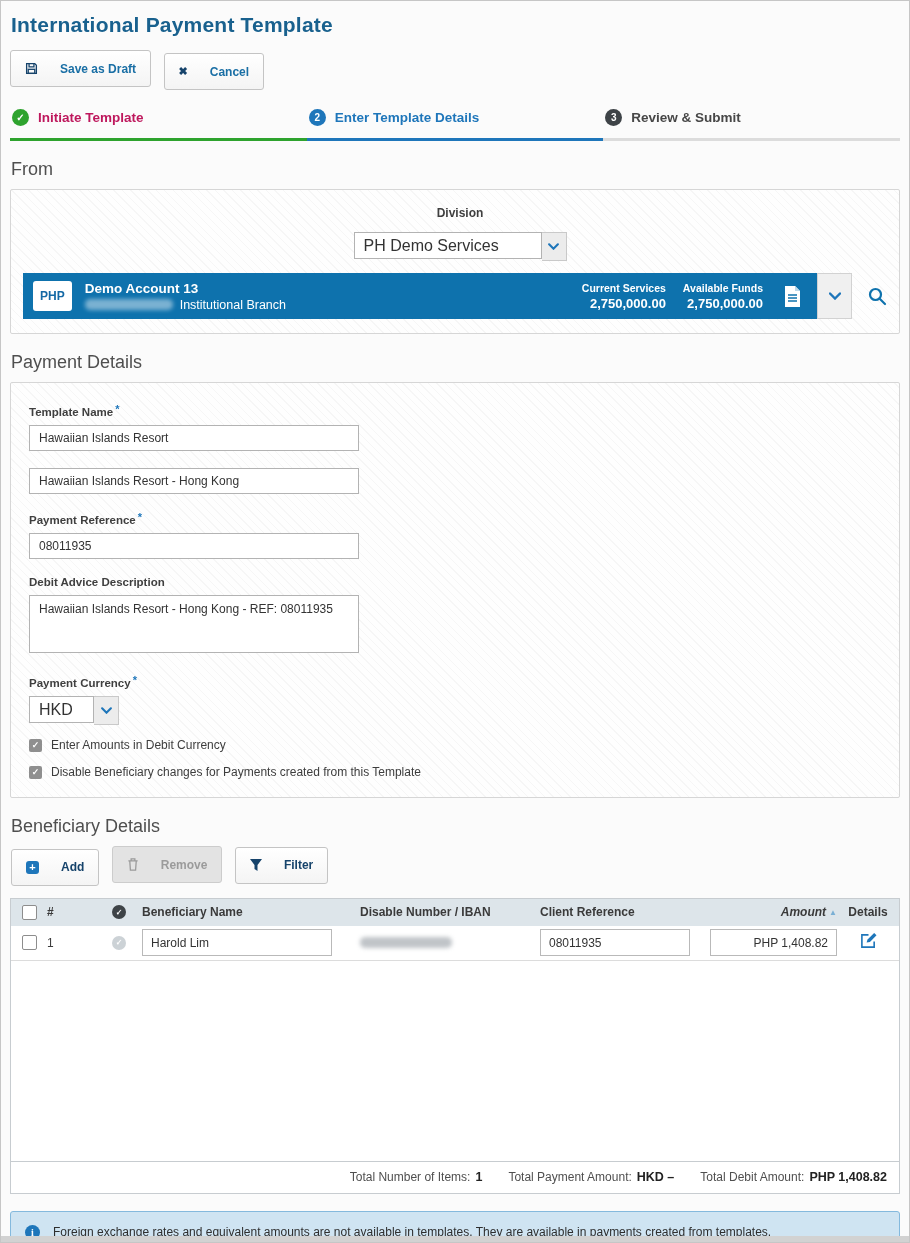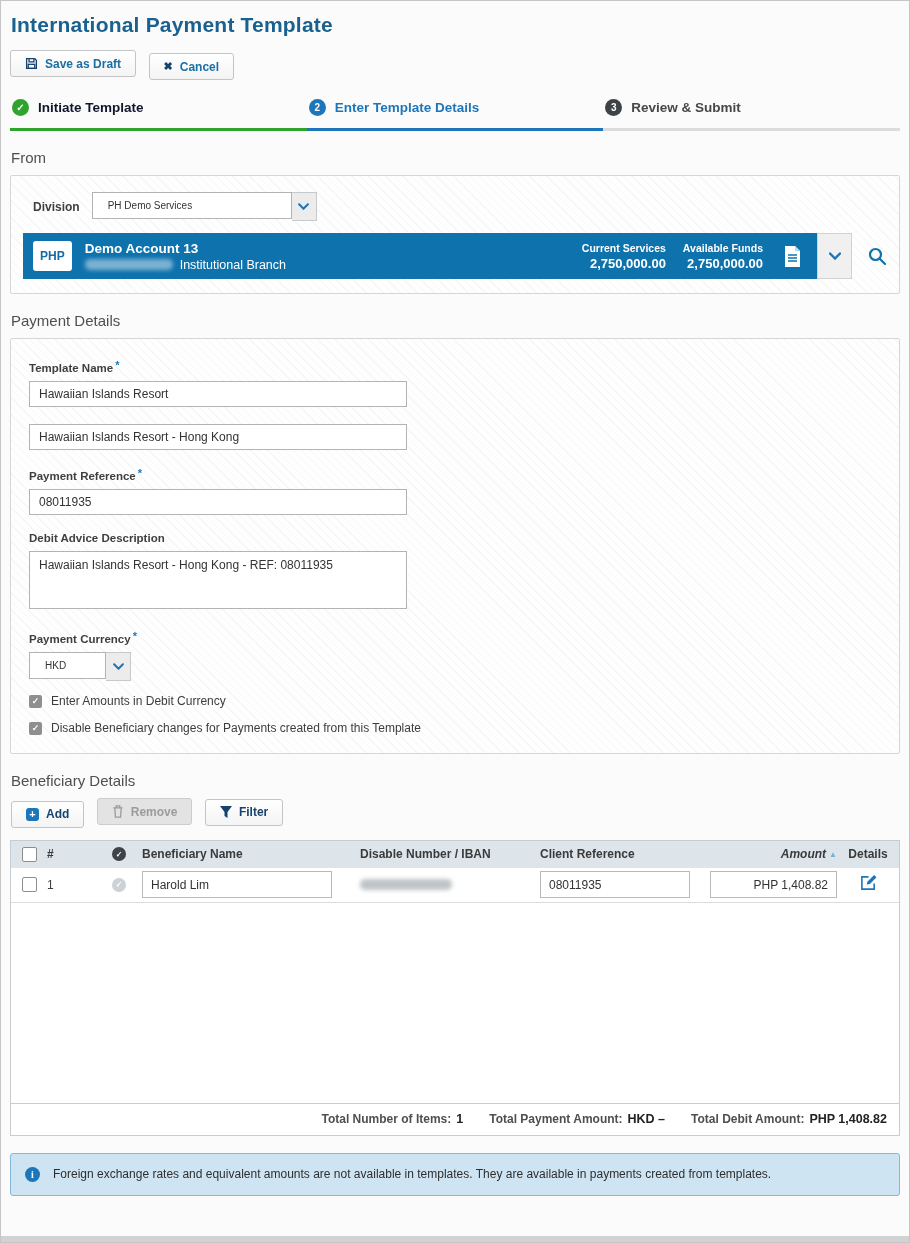--- a/index.html
+++ b/index.html
@@ -1,52 +1,52 @@
 <!DOCTYPE html>
 <html><head>
 <meta charset="utf-8">
 <style>
   html,body{margin:0;padding:0;background:#e9e9e9;font-family:"Liberation Sans",sans-serif;}
   .page{position:relative;width:908px;height:1241px;background:#fbfbfb;border:1px solid #c6c6c6;overflow:hidden;}
   .content{padding:6px 9px 0 9px;}
   h1{font-size:21px;font-weight:700;color:#19618e;margin:6px 0 13px 1px;letter-spacing:.2px;}
-  h2{font-size:15px;font-weight:400;color:#4f4f4f;margin:18px 0 9px 1px;}
-
-  
-  .btn{display:inline-flex;align-items:center;gap:7px;height:27px;padding:0 14px;background:linear-gradient(#ffffff,#f4f4f4);
+  h2{font-size:18px;font-weight:400;color:#4f4f4f;margin:18px 0 9px 1px;}
+
+  
+  .btn{display:inline-flex;align-items:center;gap:22px;height:37px;padding:0 14px;background:linear-gradient(#ffffff,#f4f4f4);
        border:1px solid #c4c4c4;border-radius:3px;font-family:inherit;font-size:12px;font-weight:700;color:#1a6fa5;cursor:pointer;margin-right:8px;}
   .btn .ic{display:inline-flex;align-items:center;justify-content:center;color:#16436b;font-size:11px;}
   .btn.disabled{background:#e3e3e3;color:#9b9b9b;border-color:#cccccc;}
   .btn.disabled .ic{color:#9b9b9b;}
 
   
   .steps{display:flex;margin-top:17px;}
   .step{flex:1;display:flex;align-items:center;gap:9px;padding:2px 0 12px 2px;cursor:default;}
   .step-badge{width:17px;height:17px;border-radius:50%;display:inline-flex;align-items:center;justify-content:center;
               color:#fff;font-size:10px;font-weight:700;flex:0 0 auto;}
   .badge-green{background:#2ea32e;}
   .badge-blue{background:#1e76ba;}
   .badge-dark{background:#3e4347;}
   .step-label{font-size:13.5px;font-weight:700;}
   .step.done{border-bottom:3px solid #2ea32e;}
-  .step.done .step-label{color:#0f172a;}
+  .step.done .step-label{color:#be185d;}
   .step.active{border-bottom:3px solid #1e76ba;}
   .step.active .step-label{color:#1e76ba;}
   .step.upcoming{border-bottom:3px solid #dcdcdc;}
   .step.upcoming .step-label{color:#474747;}
 
   
   .panel{border:1px solid #d6d6d6;border-radius:2px;background-color:#fefefe;
          background-image:repeating-linear-gradient(45deg,transparent,transparent 5px,rgba(110,110,110,.055) 5px,rgba(110,110,110,.055) 6px);}
   .from-panel{padding:13px 12px 14px 12px;}
 
-  .division-row{display:flex;align-items:center;gap:12px;margin:3px 0 12px 10px;}
+  .division-row{display:flex;align-items:center;gap:12px;margin:3px 0 12px 10px;flex-direction:column;}
   .f-label{font-size:12px;font-weight:700;color:#3f3f3f;}
   .select{display:inline-flex;}
-  .select-value{width:168px;height:25px;line-height:25px;padding:0 15px;background:#fff;border:1px solid #b3b3b3;font-size:10px;color:#333;}
+  .select-value{width:168px;height:25px;line-height:25px;padding:0 9px;background:#fff;border:1px solid #b3b3b3;font-size:16px;color:#333;}
   .select-caret{width:24px;height:27px;background:#ececec;border:1px solid #c9c9c9;border-left:none;display:inline-flex;align-items:center;justify-content:center;cursor:pointer;}
 
   .account-row{display:flex;align-items:center;}
   .account-card{display:flex;align-items:center;background:#0e72ad;height:46px;flex:1;padding:0 12px 0 10px;cursor:pointer;}
   .ccy-badge{background:#fff;color:#1569a5;font-size:12px;font-weight:700;border-radius:3px;padding:8px 7px;margin-right:13px;}
   .acct-main{flex:1;min-width:0;}
   .acct-name{color:#fff;font-size:13.5px;font-weight:700;margin-bottom:2px;}
   .acct-sub{display:flex;align-items:center;gap:7px;color:#fff;font-size:12.5px;}
   .redacted{display:inline-block;width:88px;height:11px;border-radius:5px;background:rgba(255,255,255,.45);filter:blur(2px);}
   .redacted-dark{display:inline-block;width:92px;height:11px;border-radius:5px;background:rgba(90,100,110,.38);filter:blur(2px);}
@@ -55,21 +55,21 @@
   .bal-value{color:#fff;font-size:13px;font-weight:700;}
   .doc-icon{display:inline-flex;margin:0 3px;}
   .account-caret{width:33px;height:44px;background:#f0f0f0;border:1px solid #d2d2d2;display:flex;align-items:center;justify-content:center;cursor:pointer;}
   .acct-search{margin-left:15px;display:inline-flex;cursor:pointer;}
 
   
   .form-panel{padding:20px 18px 18px 18px;}
   .field{margin-bottom:17px;}
   .field label{display:block;font-size:11.5px;font-weight:700;color:#3f3f3f;margin-bottom:7px;}
   .req{color:#1e76ba;font-size:11px;vertical-align:3px;margin-left:2px;}
-  .txt{box-sizing:border-box;width:378px;height:26px;border:1px solid #b3b3b3;padding:0 9px;font-family:inherit;font-size:12px;color:#333;background:#fff;}
+  .txt{box-sizing:border-box;width:330px;height:26px;border:1px solid #b3b3b3;padding:0 9px;font-family:inherit;font-size:12px;color:#333;background:#fff;}
   textarea.txt{height:58px;padding:6px 9px;resize:none;}
   .ccy-select .select-value{width:45px;}
   .chk-row{display:flex;align-items:center;gap:9px;margin-top:13px;}
   .chk{width:13px;height:13px;border-radius:2px;background:#8f8f8f;display:inline-flex;align-items:center;justify-content:center;color:#fff;font-size:9px;font-weight:700;cursor:pointer;}
   .chk-label{font-size:12px;color:#3d3d3d;}
 
   
   .bene-toolbar{margin:2px 0 12px 1px;}
   .plus-ic{width:13px;height:13px;border-radius:3px;background:#1e76ba;color:#fff;font-size:11px;font-weight:700;display:inline-flex;align-items:center;justify-content:center;}
   .filter-btn,.add-btn{color:#16436b;}
@@ -91,21 +91,21 @@
   .st-dark{background:#3e4347;}
   .st-light{background:#ccd2d6;}
   .amt-h{font-style:italic;}
   .sort-ic{color:#7aafd4;font-size:8px;}
   .cell-input{box-sizing:border-box;height:27px;border:1px solid #b9b9b9;padding:0 8px;font-family:inherit;font-size:12px;color:#333;}
   .in-name{width:190px;}
   .in-ref{width:150px;}
   .in-amt{width:127px;text-align:right;}
   .edit-ic{display:inline-flex;cursor:pointer;}
   .tbody-empty{height:200px;background:#fff;}
-  .tsummary{display:flex;justify-content:flex-end;align-items:center;gap:26px;height:31px;border-top:1px solid #c7ccd0;padding-right:12px;font-size:12px;color:#4f4f4f;background:#fff;font-weight:bold;}
+  .tsummary{display:flex;justify-content:flex-end;align-items:center;gap:26px;height:31px;border-top:1px solid #c7ccd0;padding-right:12px;font-size:12px;color:#4f4f4f;background:#fff;}
   .tsummary b{color:#222;font-size:12.5px;margin-left:5px;}
 
   
   .info-box{display:flex;align-items:center;gap:13px;margin-top:17px;padding:13px 14px;background:#cfe4f2;border:1px solid #84b9dd;border-radius:3px;}
   .info-ic{width:15px;height:15px;border-radius:50%;background:#1e76ba;color:#fff;font-size:10px;font-weight:700;font-family:"Liberation Serif",serif;display:inline-flex;align-items:center;justify-content:center;flex:0 0 auto;}
   .info-text{font-size:12px;color:#2e2e2e;}
   .bottom-strip{position:absolute;left:0;right:0;bottom:0;height:6px;background:#d2d2d2;}
 </style>
 </head>
 <body>

